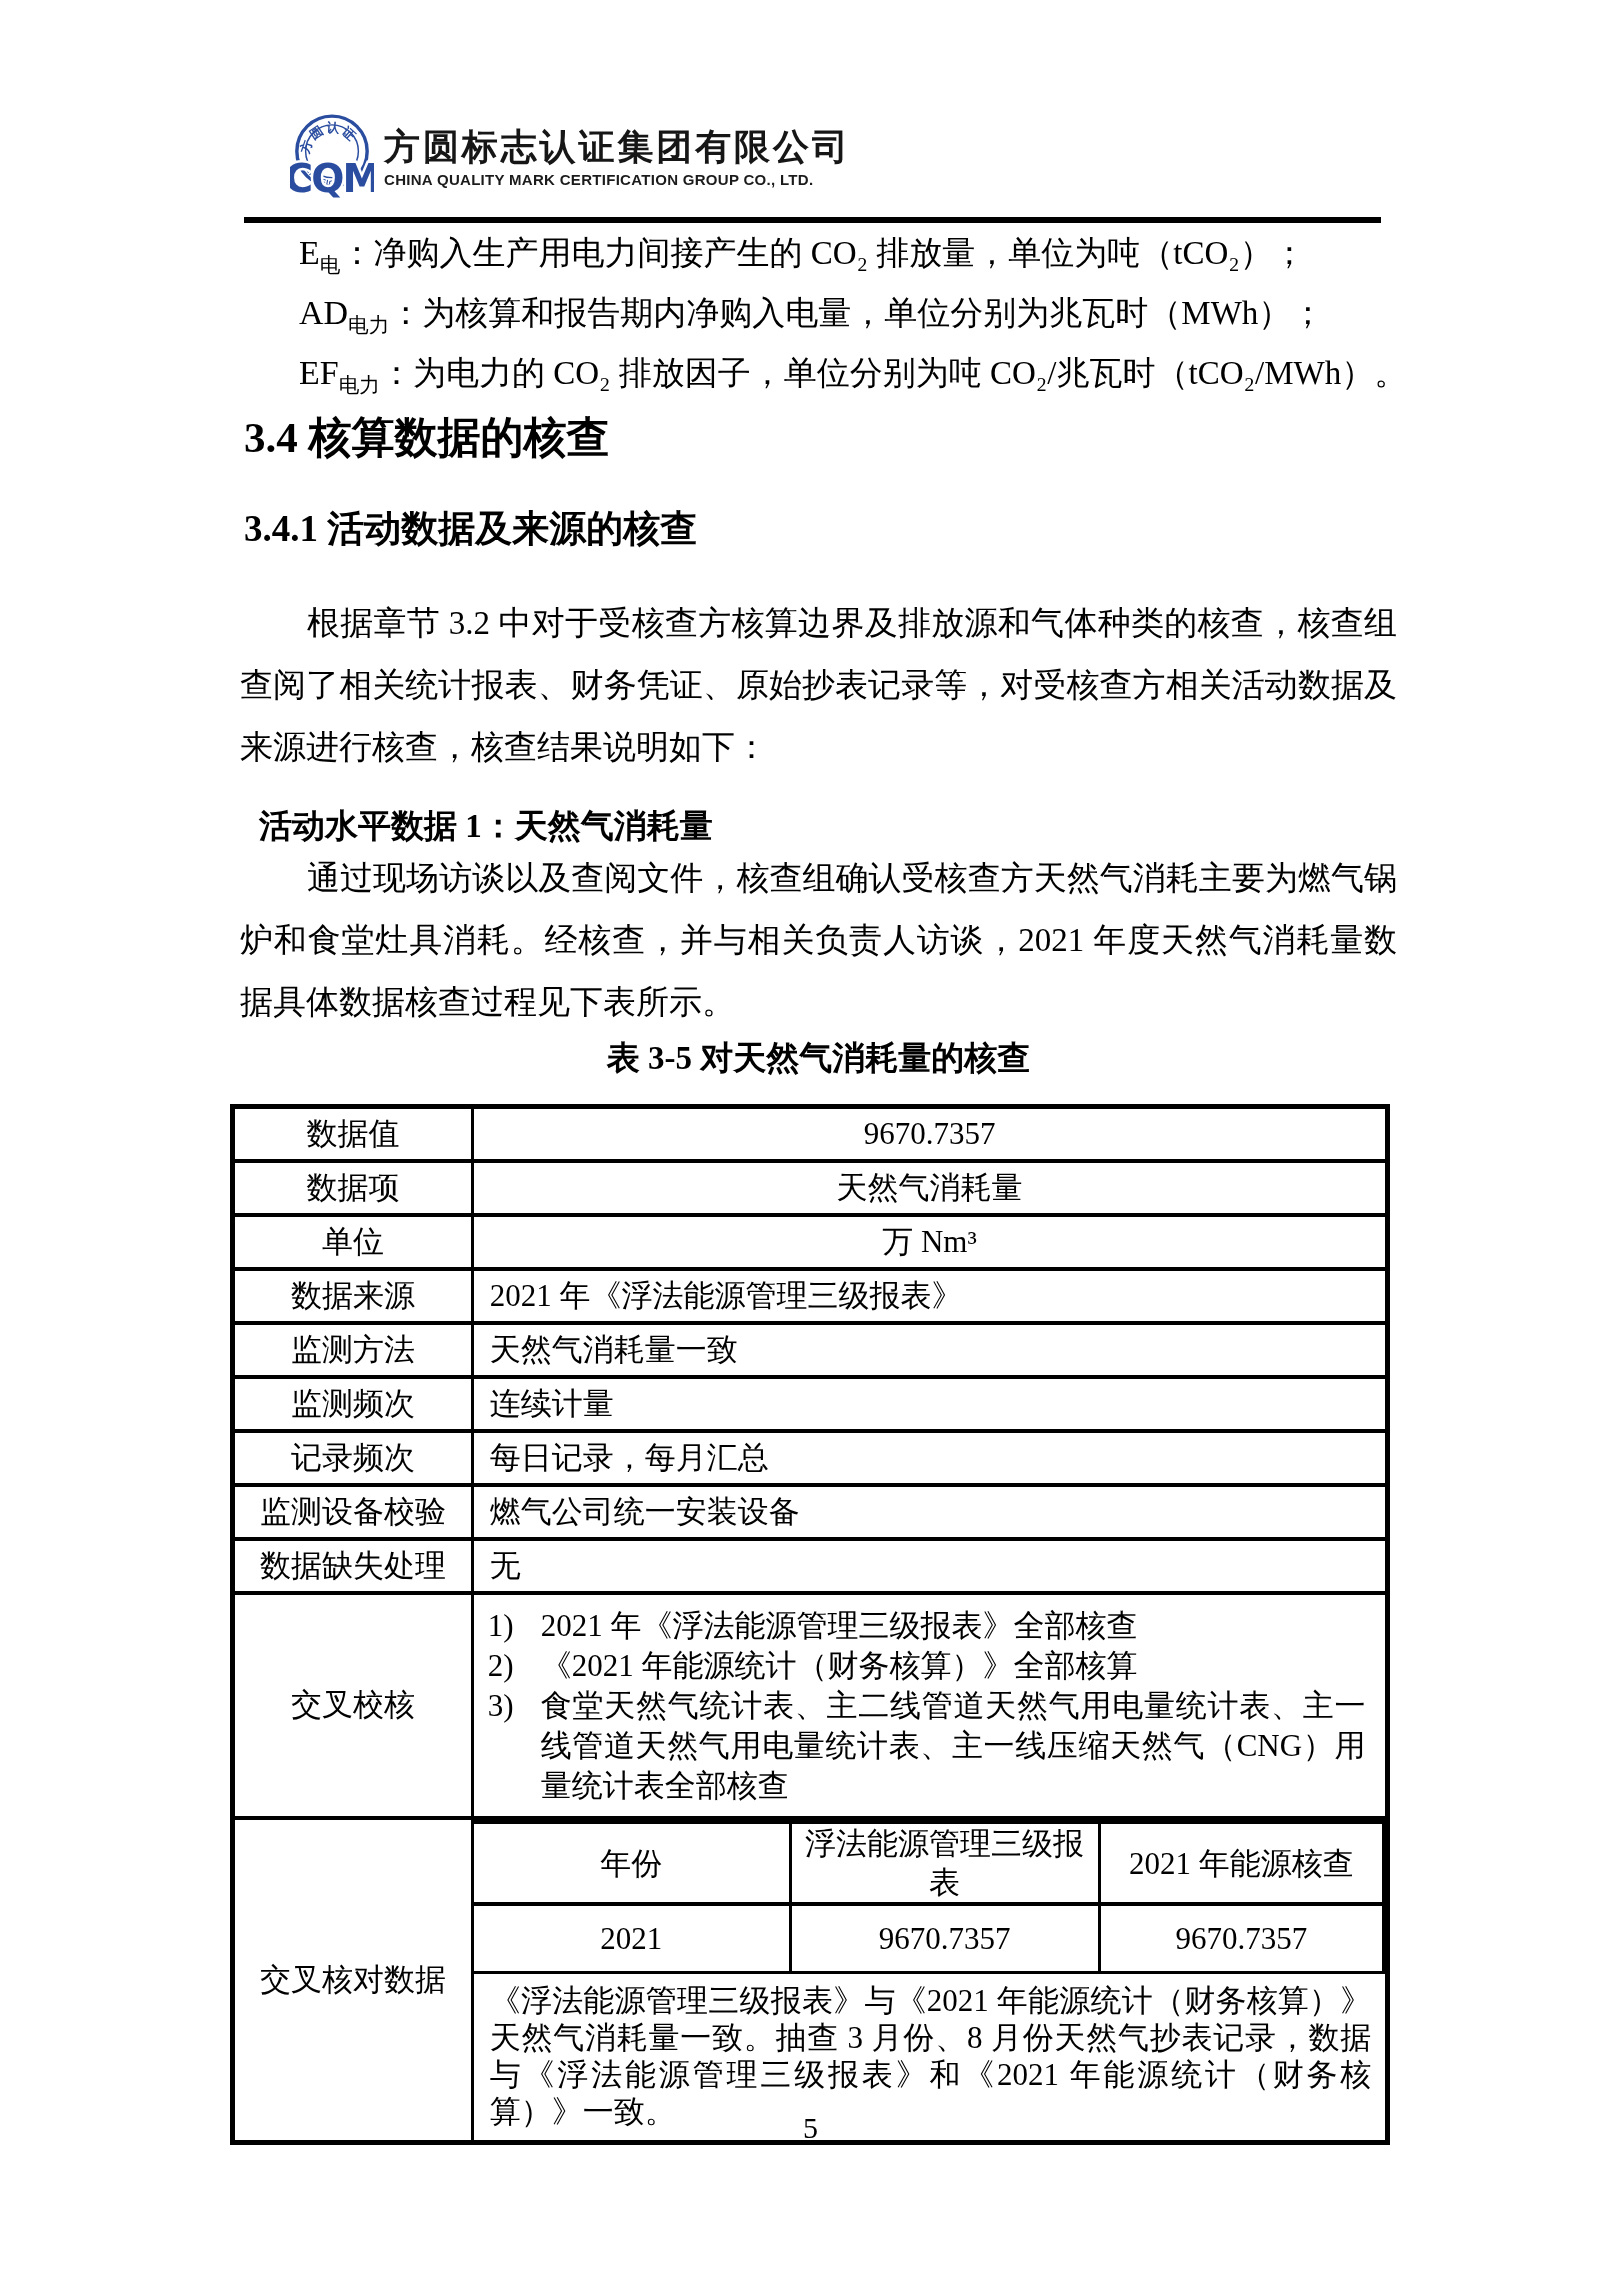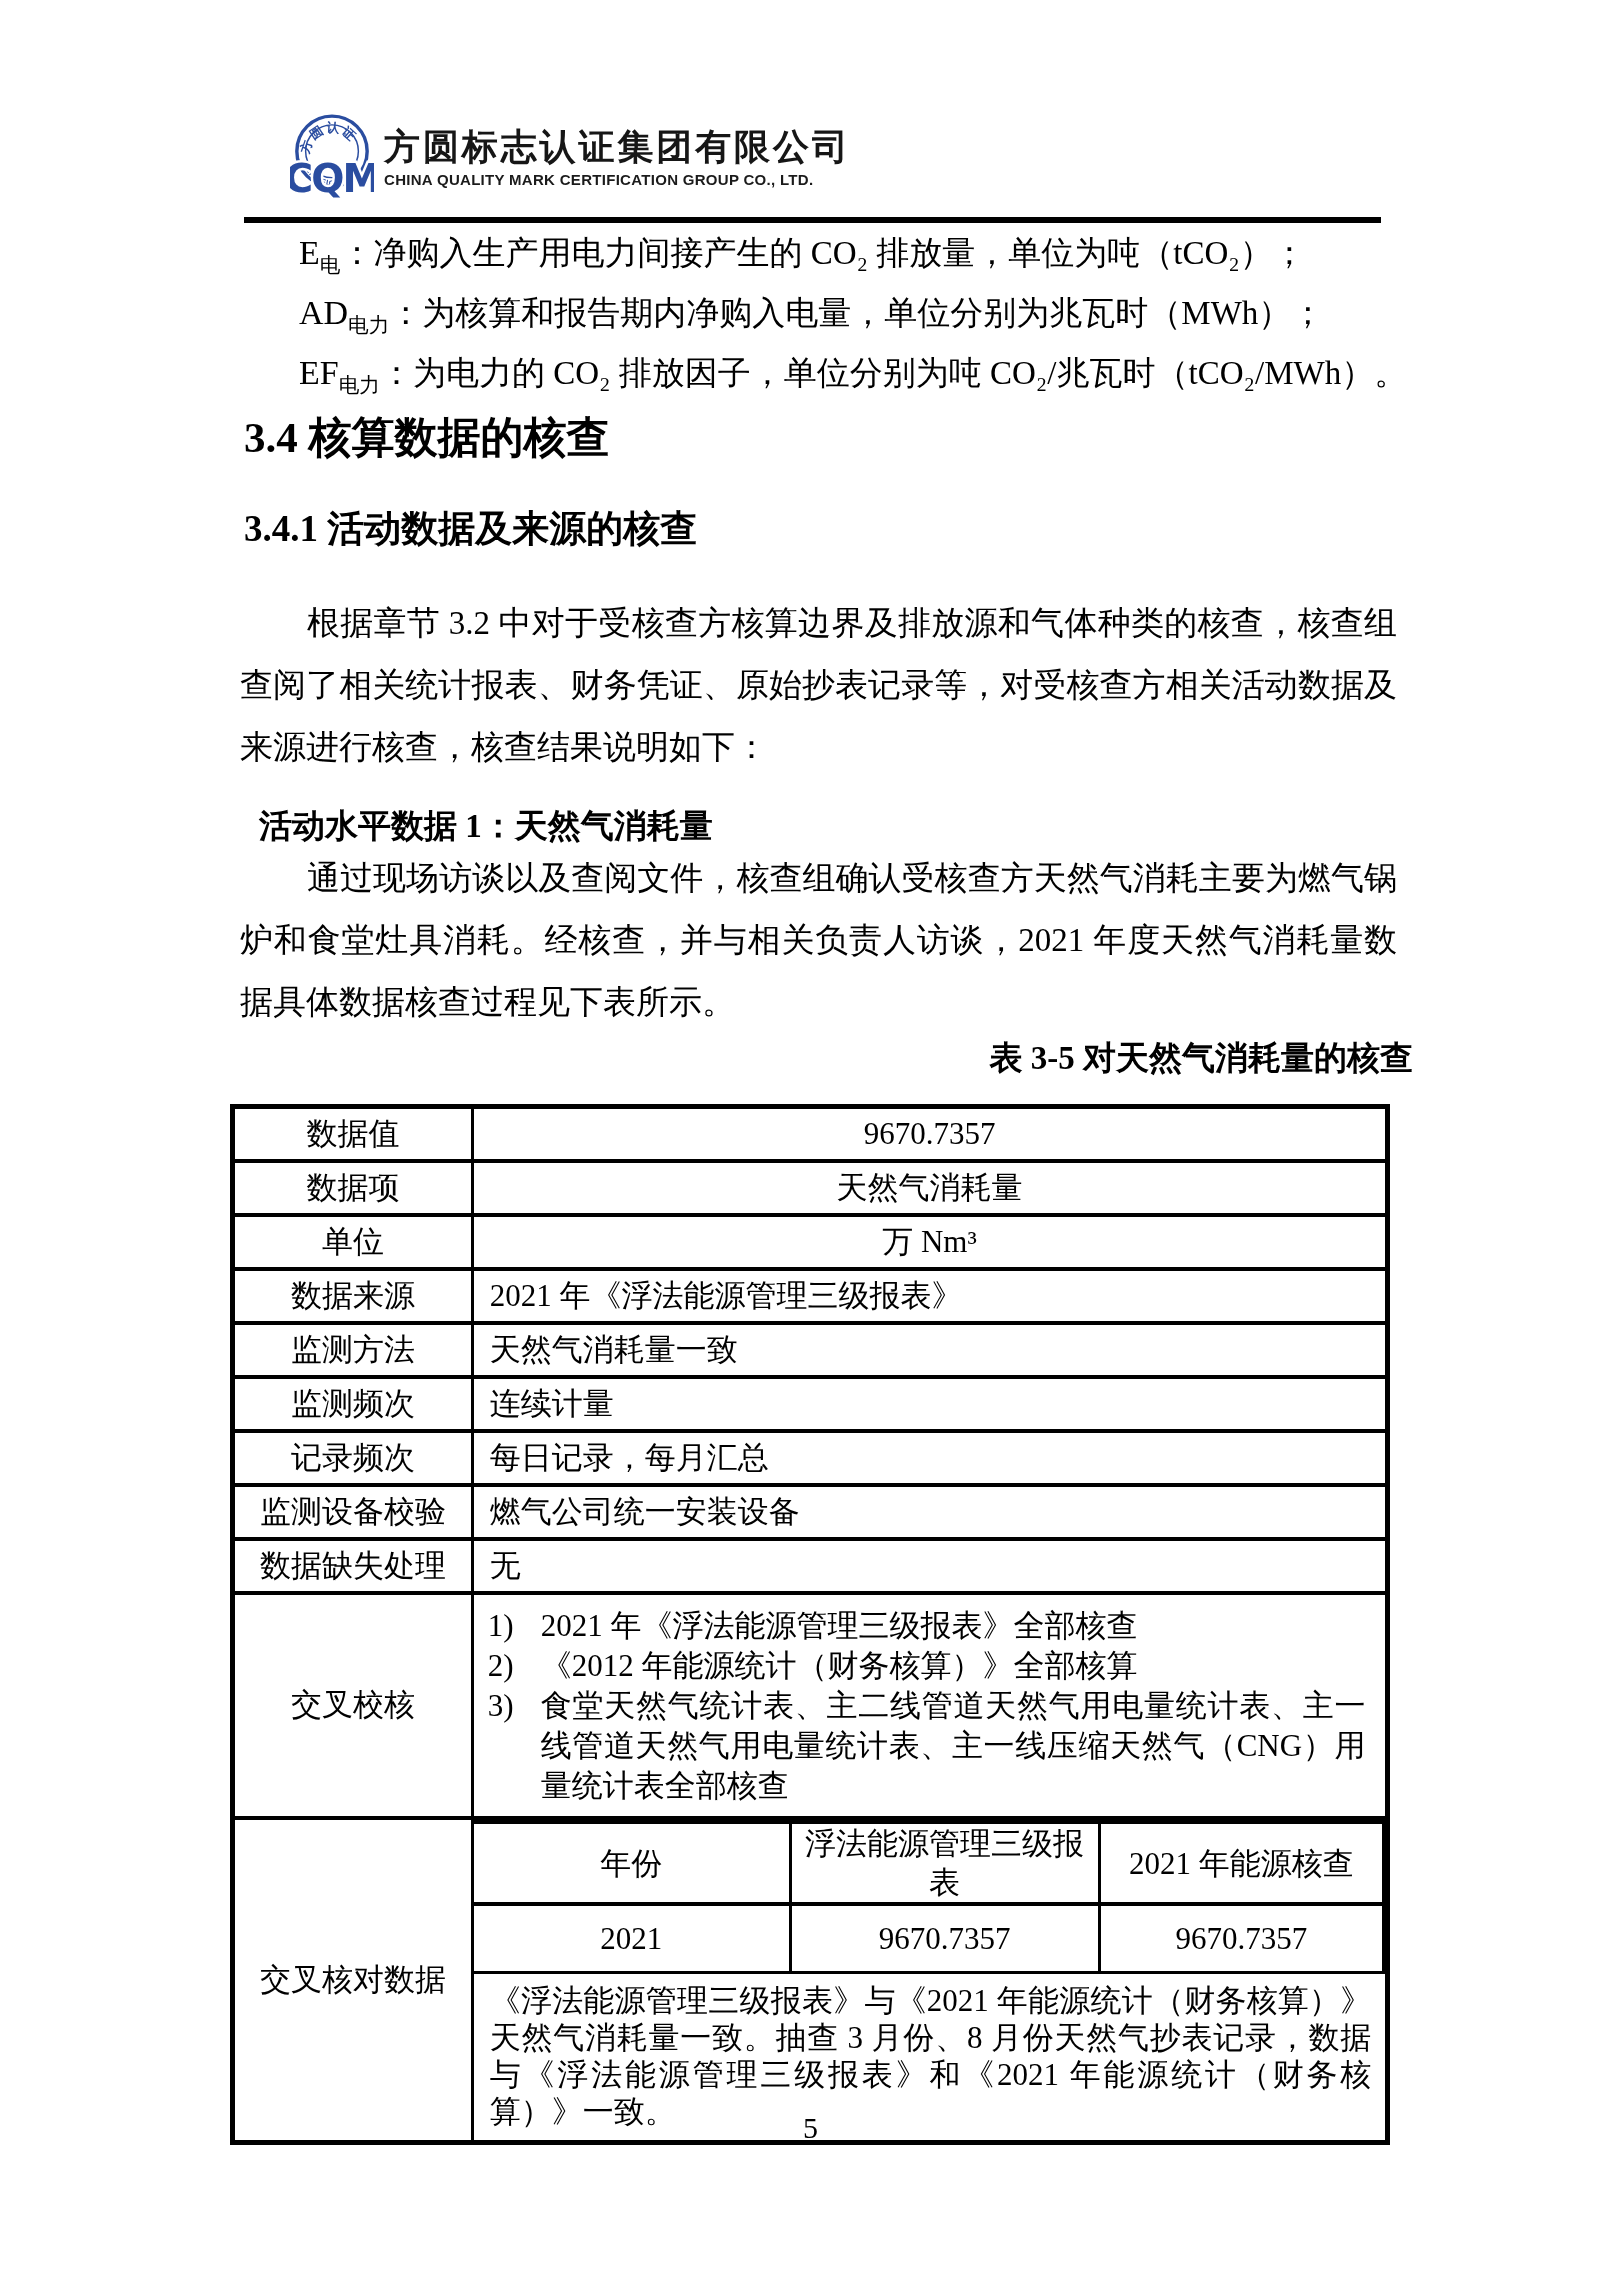--- a/index.html
+++ b/index.html
@@ -34,21 +34,21 @@
   
   .h1{position:absolute;left:244px;top:412px;margin:0;font-size:43px;line-height:51px;font-weight:bold;}
   .h2{position:absolute;left:244px;top:506px;margin:0;font-size:37px;line-height:45px;font-weight:bold;}
   .para{
     position:absolute;left:240px;width:1157px;margin:0;
     font-size:33px;line-height:62px;text-align:justify;
   }
   .p1{top:592px;text-indent:67px;}
   .actlbl{position:absolute;left:244px;top:790px;margin:15px;font-size:33px;line-height:43px;font-weight:bold;}
   .p2{top:847px;text-indent:67px;}
-  .cap{position:absolute;left:256px;top:1037px;width:1157px;margin:0;text-align:right;font-size:33px;font-weight:bold;line-height:43px;}
+  .cap{position:absolute;left:240px;top:1037px;width:1157px;margin:0;text-align:center;font-size:33px;font-weight:bold;line-height:43px;}
   
   .vt{
     position:absolute;left:230px;top:1104px;width:1160px;
     border-collapse:collapse;table-layout:fixed;font-size:31px;
     border:5.9px solid #000;
   }
   .vt th,.vt td{
     border:3.9px solid #000;border-top-width:4.9px;border-bottom-width:4.9px;
     padding:0;font-weight:normal;vertical-align:middle;
   }
@@ -153,21 +153,21 @@
       </tr>
       <tr class="rcx">
         <th class="lb">交叉校核</th>
         <td class="cx">
           <div class="li">
             <span class="no">1)</span>
             <span class="tx">2021 年《浮法能源管理三级报表》全部核查</span>
           </div>
           <div class="li">
             <span class="no">2)</span>
-            <span class="tx">《2012 年能源统计（财务核算）》全部核算</span>
+            <span class="tx">《2021 年能源统计（财务核算）》全部核算</span>
           </div>
           <div class="li">
             <span class="no">3)</span>
             <span class="tx">食堂天然气统计表、主二线管道天然气用电量统计表、主一线管道天然气用电量统计表、主一线压缩天然气（CNG）用量统计表全部核查</span>
           </div>
         </td>
       </tr>
       <tr>
         <th class="lb">交叉核对数据</th>
         <td class="cd">

